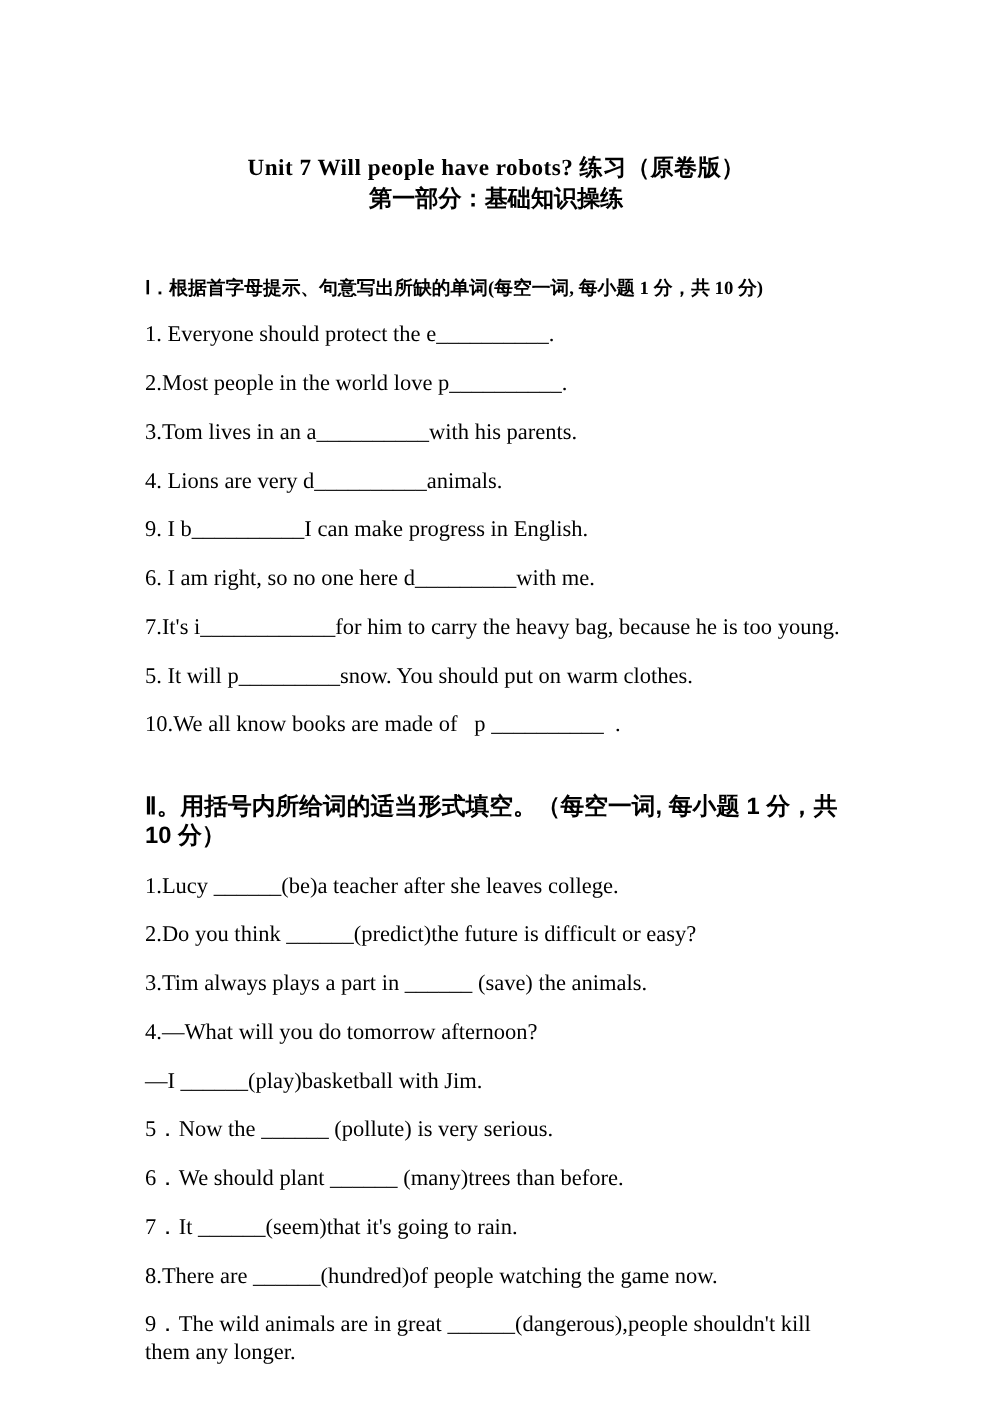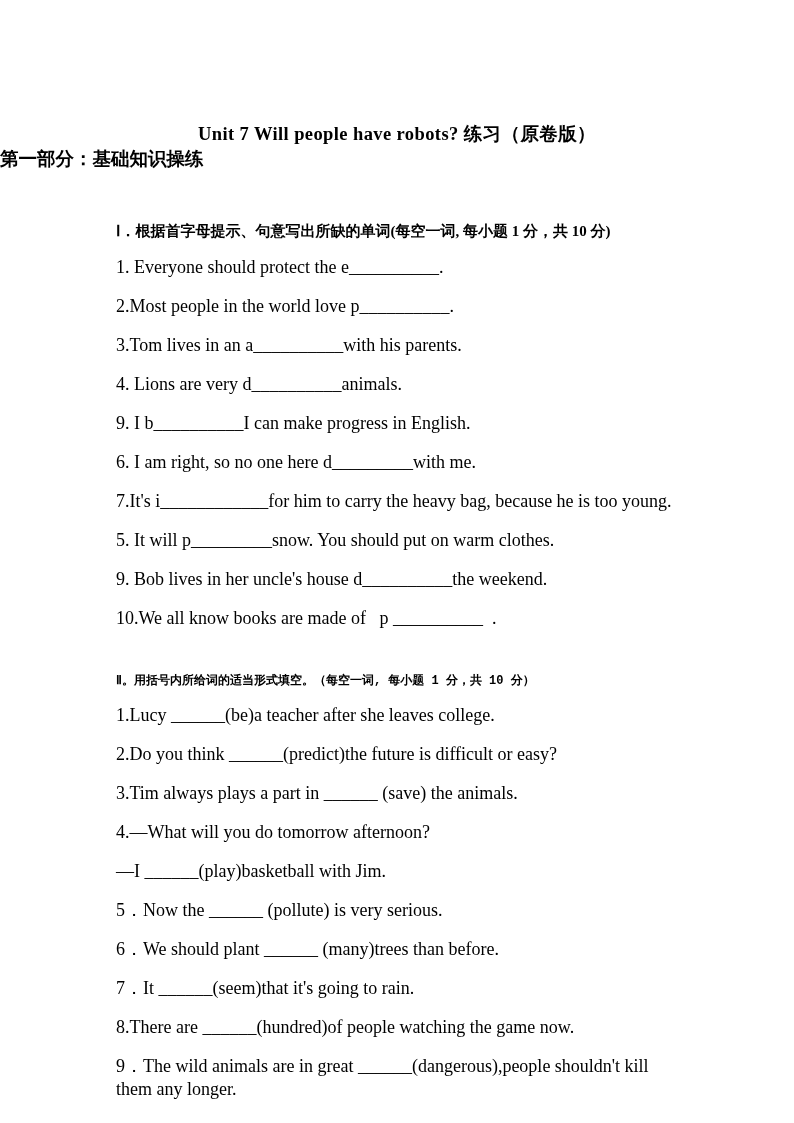--- a/index.html
+++ b/index.html
@@ -31,20 +31,21 @@
     padding: 0;
     position: absolute;
     top: 105px;
     left: 0;
     right: 0;
   }
   .doc-subtitle {
     font-family: "Liberation Serif", serif;
     font-size: 18.5px;
     font-weight: bold;
+    text-align: center;
     margin: 0;
     padding: 0;
     position: absolute;
     top: 146px;
     left: 0;
     right: 0;
   }
   .content {
     position: absolute;
     top: 222px;
@@ -62,22 +63,22 @@
     font-size: 18px;
     font-family: "Liberation Serif", serif;
     line-height: 1.25;
     margin: 0 0 16.5px 0;
     white-space: pre-wrap;
   }
   .section-gap {
     height: 28px;
   }
   .section2-heading {
-    font-size: 12px;
-    font-family: Liberation Mono, monospace;
+    font-size: 19px;
+    font-family: Liberation Sans, sans-serif;
     font-weight: bold;
     margin: 0 0 16px 0;
     line-height: 1.2;
   }
   .section2 .q-line {
     margin-bottom: 16.5px;
   }
 </style>
 </head>
 <body>
@@ -92,21 +93,20 @@
     <div class="section1">
       <p class="section-heading">Ⅰ．根据首字母提示、句意写出所缺的单词(每空一词, 每小题 1 分，共 10 分)</p>
       <p class="q-line">1. Everyone should protect the e__________.</p>
       <p class="q-line">2.Most people in the world love p__________.</p>
       <p class="q-line">3.Tom lives in an a__________with his parents.</p>
       <p class="q-line">4. Lions are very d__________animals.</p>
       <p class="q-line">9. I b__________I can make progress in English.</p>
       <p class="q-line">6. I am right, so no one here d_________with me.</p>
       <p class="q-line">7.It's i____________for him to carry the heavy bag, because he is too young.</p>
       <p class="q-line">5. It will p_________snow. You should put on warm clothes.</p>
-      <p class="q-line">9. Bob lives in her uncle's house d__________the weekend.</p>
       <p class="q-line">10.We all know books are made of   p __________  .</p>
     </div>
 
     <div class="section-gap"></div>
 
     <div class="section2">
       <p class="section2-heading">Ⅱ。用括号内所给词的适当形式填空。（每空一词, 每小题 1 分，共 10 分）</p>
       <p class="q-line">1.Lucy ______(be)a teacher after she leaves college.</p>
       <p class="q-line">2.Do you think ______(predict)the future is difficult or easy?</p>
       <p class="q-line">3.Tim always plays a part in ______ (save) the animals.</p>

